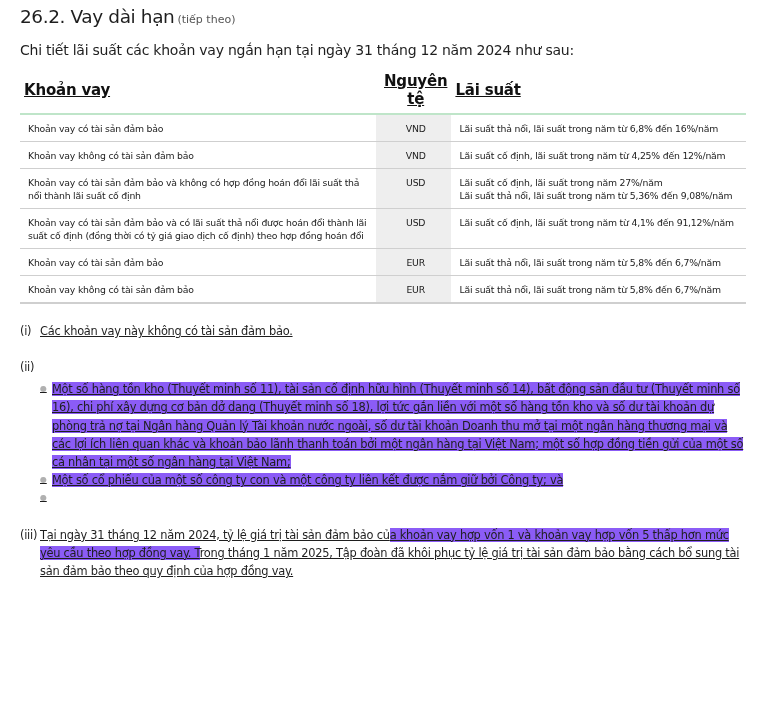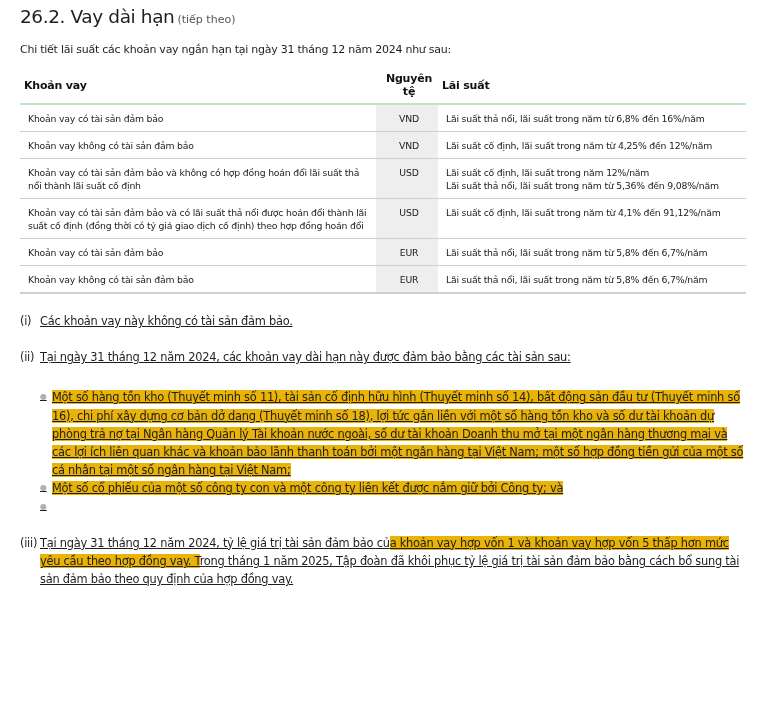--- a/index.html
+++ b/index.html
@@ -4,39 +4,39 @@
   <style>
     html, body { margin: 0; padding: 0; background: #ffffff; }
     body {
       width: 776px; height: 724px; overflow: hidden;
       font-family: "DejaVu Sans", "Liberation Sans", sans-serif;
       color: #1e1e1e;
     }
     .page { position: relative; padding: 6px 30px 0 20px; }
     .title { margin: 0; font-size: 18.5px; font-weight: normal; letter-spacing: -0.4px; line-height: 22px; color: #1e1e1e; }
     .title .sub { font-size: 11px; color: #555; letter-spacing: 0; margin-left: 3px; }
-    .intro { font-size: 11px; letter-spacing: -0.25px; margin-top: 11px; line-height: 16px; }
+    .intro { font-size: 14px; letter-spacing: -0.25px; margin-top: 11px; line-height: 16px; }
 
     table.rates { margin-top: 10px; width: 726px; border-collapse: collapse; font-size: 9.3px; letter-spacing: -0.2px; }
-    table.rates th { text-align: left; font-weight: bold; font-size: 11px; padding: 4px 4px 5px 4px; border-bottom: 2px solid #bfe5c9; color: #111; }
+    table.rates th { text-align: left; font-weight: bold; font-size: 15px; padding: 4px 4px 5px 4px; border-bottom: 2px solid #bfe5c9; color: #111; text-decoration: underline; }
     table.rates th.cur { text-align: center; padding-left: 8px; }
     table.rates td { vertical-align: top; padding: 7px 8px 6px 8px; border-bottom: 1px solid #cfcfcf; line-height: 13px; color: #222; }
     table.rates td.cur { background: #eeeeee; text-align: center; width: 50px; padding-left: 8px; padding-right: 4px; }
     table.rates td.name { width: 340px; margin-left: 40px; }
     table.rates tr:last-child td { border-bottom: 2px solid #cfcfcf; }
     .rate-line { display: block; }
 
     .notes { margin-top: 18px; font-size: 11.4px; letter-spacing: -0.25px; line-height: 18.2px; }
     .note { display: flex; margin-bottom: 18px; }
     .note .marker { width: 20px; flex: none; }
     .note .body { flex: 1; text-decoration: underline; }
     ul.assets { list-style: none; margin: 8px 0 0 0; padding: 0 0 0 0; }
     ul.assets li { display: flex; margin-bottom: 0; }
     ul.assets li .dot { width: 12px; flex: none; color: #b0b0b0; font-size: 8px; text-align: left; padding-left: 0; }
-    .hl { background: #eab308; }
+    .hl { background: #8b5cf6; }
     .gap { height: 14px; }
   </style>
 </head>
 <body>
 
 <div class="page">
   <h1 class="title"><span>26.2. Vay dài hạn</span><span class="sub">(tiếp theo)</span></h1>
 
   <div class="intro">Chi tiết lãi suất các khoản vay ngắn hạn tại ngày 31 tháng 12 năm 2024 như sau:</div>
 
@@ -60,21 +60,21 @@
         <td class="name">Khoản vay không có tài sản đảm bảo</td>
         <td class="cur">VND</td>
         <td>
             <span class="rate-line">Lãi suất cố định, lãi suất trong năm từ 4,25% đến 12%/năm</span>
           </td>
       </tr>
       <tr>
         <td class="name">Khoản vay có tài sản đảm bảo và không có hợp đồng hoán đổi lãi suất thả nổi thành lãi suất cố định</td>
         <td class="cur">USD</td>
         <td>
-          <span class="rate-line">Lãi suất cố định, lãi suất trong năm 12%/năm</span>
+          <span class="rate-line">Lãi suất cố định, lãi suất trong năm 27%/năm</span>
           <span class="rate-line">Lãi suất thả nổi, lãi suất trong năm từ 5,36% đến 9,08%/năm</span>
         </td>
       </tr>
       <tr>
         <td class="name">Khoản vay có tài sản đảm bảo và có lãi suất thả nổi được hoán đổi thành lãi suất cố định (đồng thời có tỷ giá giao dịch cố định) theo hợp đồng hoán đổi</td>
         <td class="cur">USD</td>
         <td>
             <span class="rate-line">Lãi suất cố định, lãi suất trong năm từ 4,1% đến 91,12%/năm</span>
           </td>
       </tr>
@@ -97,21 +97,20 @@
 
   <div class="notes">
     <div class="note">
       <span class="marker">(i)</span>
       <span class="body">Các khoản vay này không có tài sản đảm bảo.</span>
     </div>
 
     <div class="note">
       <span class="marker">(ii)</span>
       <div class="body">
-        <div>Tại ngày 31 tháng 12 năm 2024, các khoản vay dài hạn này được đảm bảo bằng các tài sản sau:</div>
         <div class="gap"></div>
         <ul class="assets">
           <li>
             <span class="dot">●</span>
             <span><span class="hl">Một số hàng tồn kho (Thuyết minh số 11), tài sản cố định hữu hình (Thuyết minh số 14), bất động sản đầu tư (Thuyết minh số 16), chi phí xây dựng cơ bản dở dang (Thuyết minh số 18), lợi tức gắn liền với một số hàng tồn kho và số dư tài khoản dự phòng trả nợ tại Ngân hàng Quản lý Tài khoản nước ngoài, số dư tài khoản Doanh thu mở tại một ngân hàng thương mại và các lợi ích liên quan khác và khoản bảo lãnh thanh toán bởi một ngân hàng tại Việt Nam; một số hợp đồng tiền gửi của một số cá nhân tại một số ngân hàng tại Việt Nam;</span></span>
           </li>
           <li>
             <span class="dot">●</span>
             <span><span class="hl">Một số cổ phiếu của một số công ty con và một công ty liên kết được nắm giữ bởi Công ty; và</span></span>
           </li>

